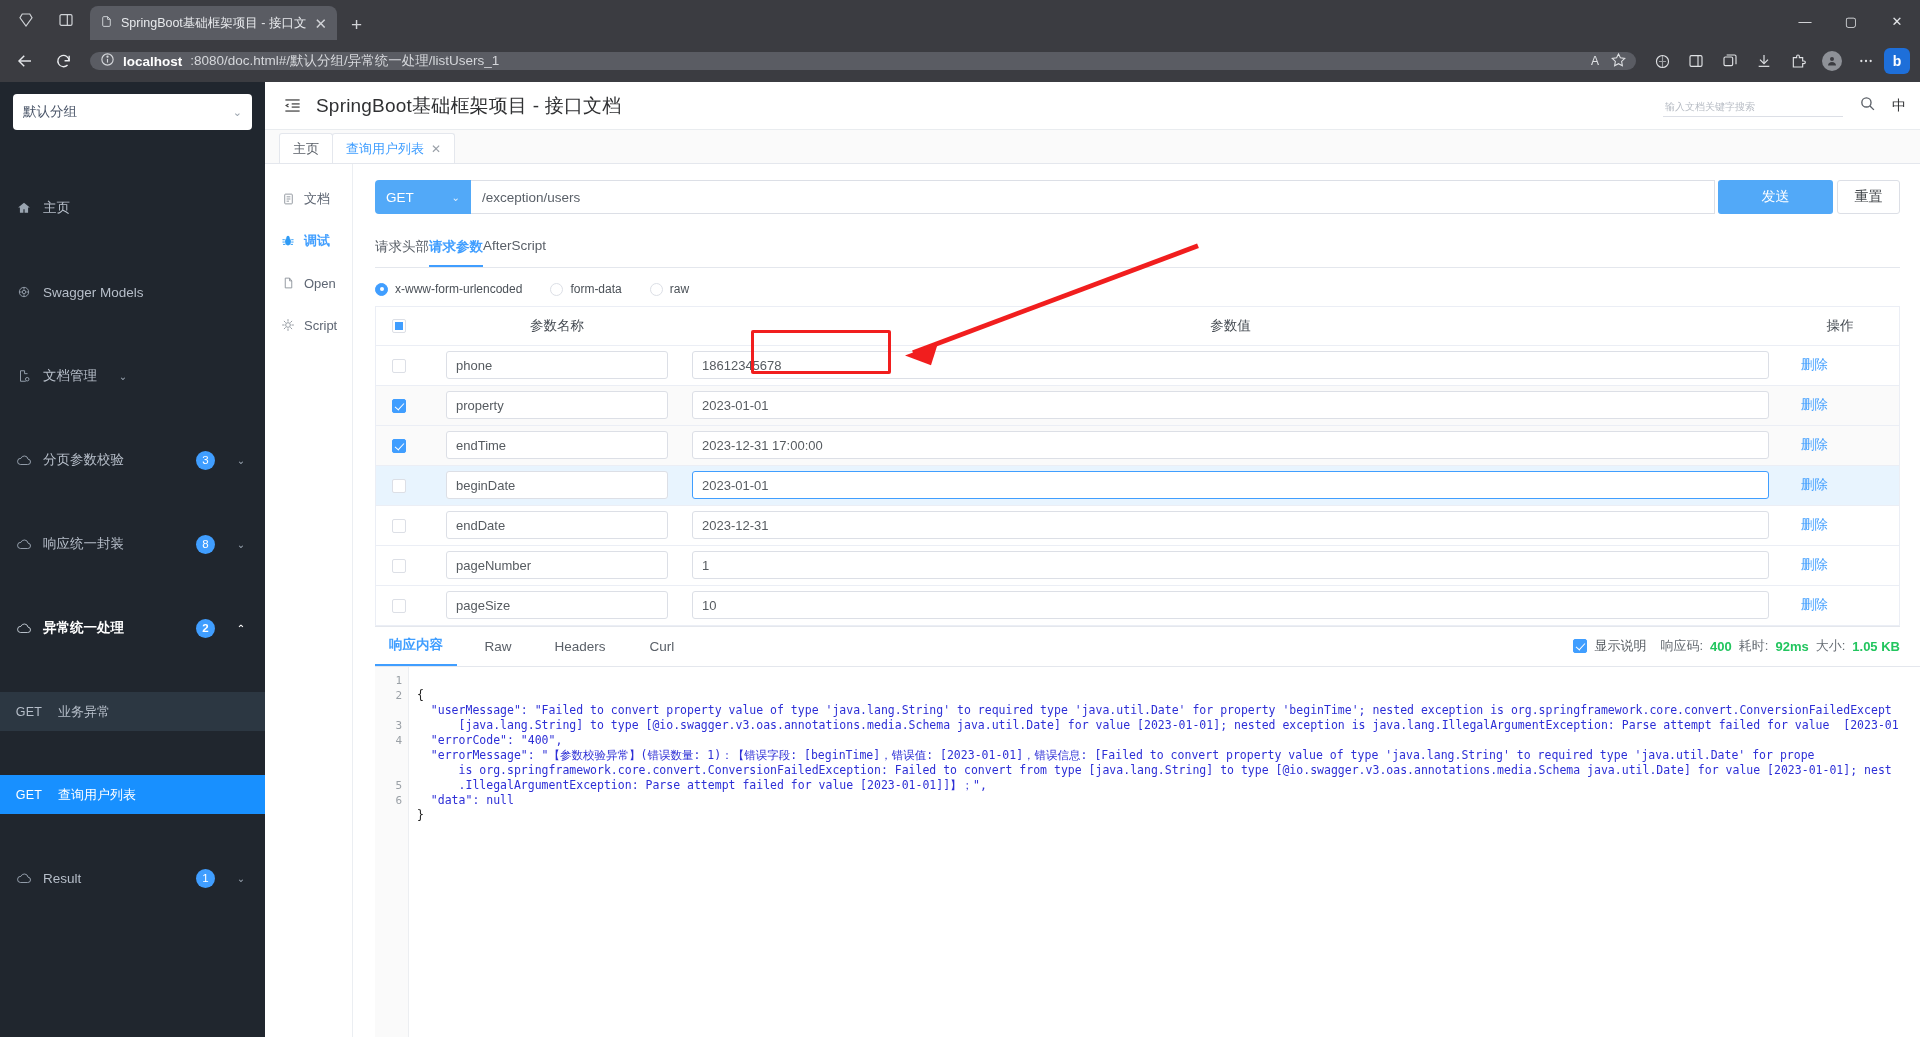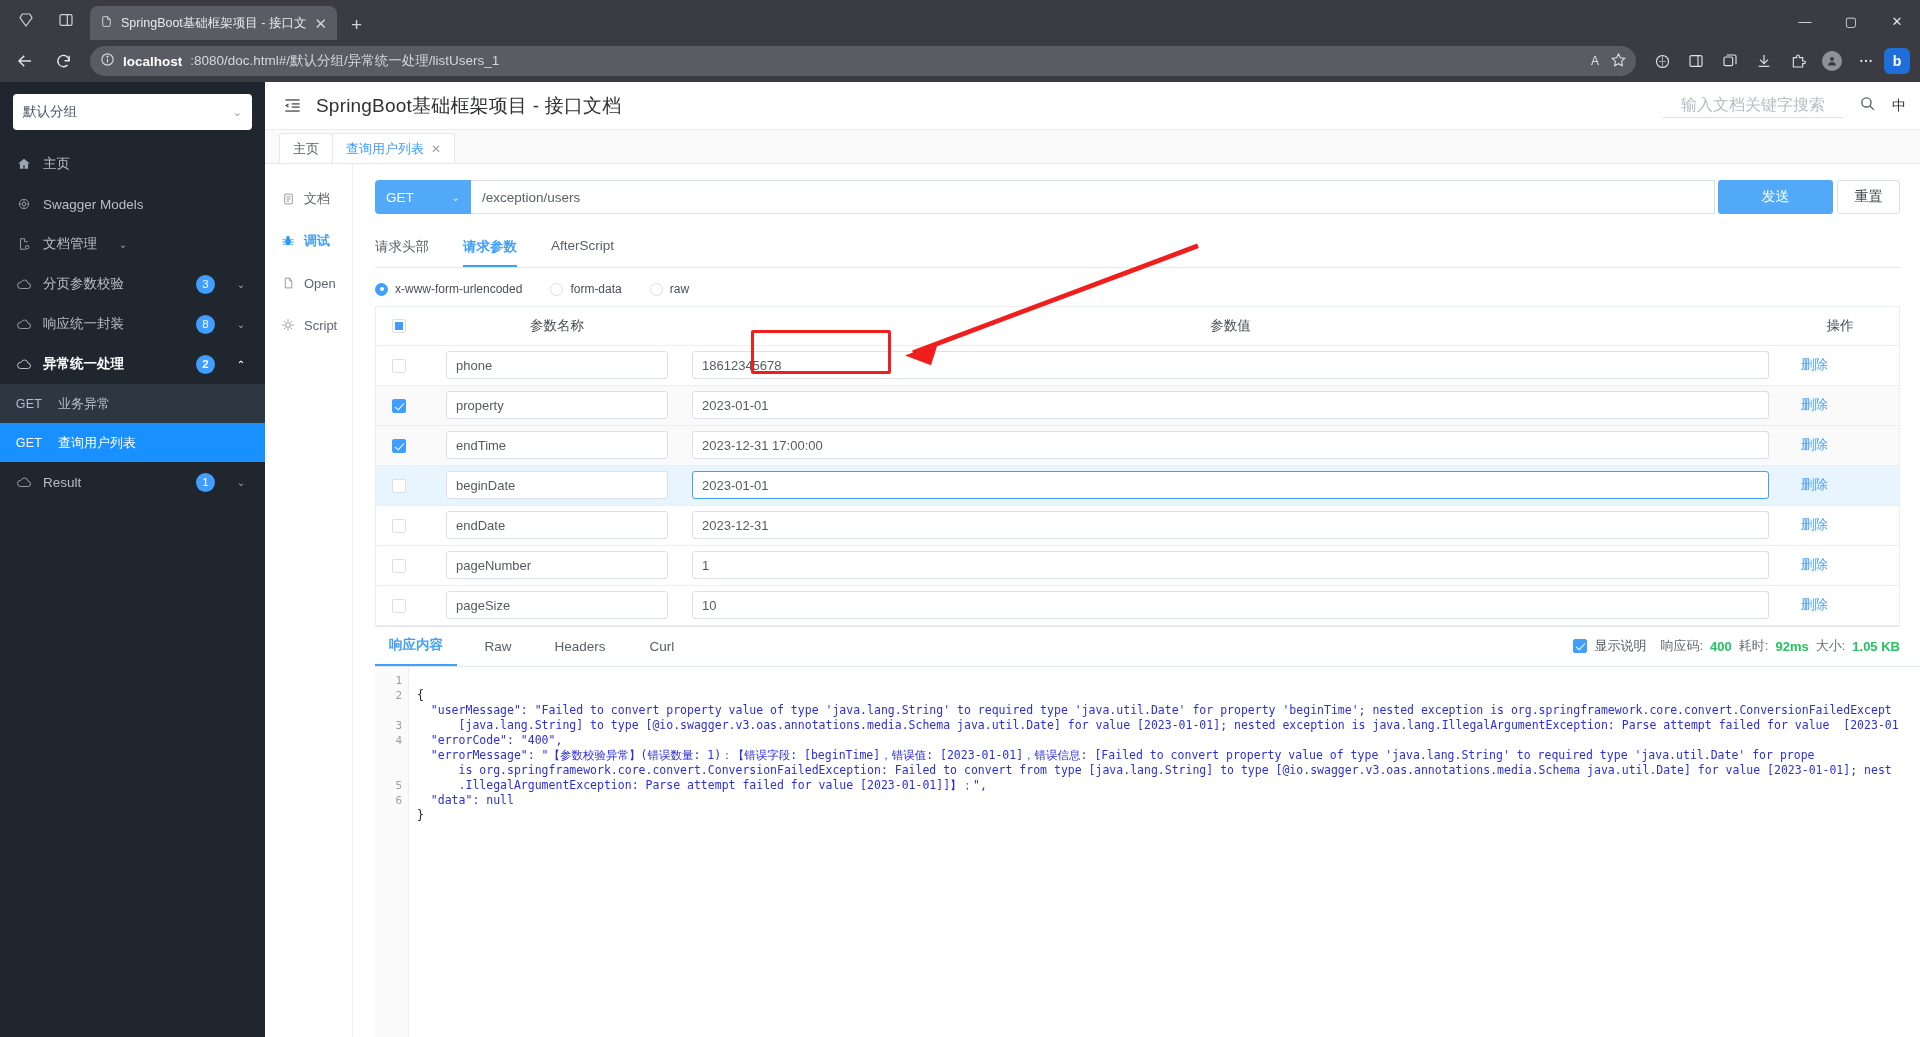--- a/index.html
+++ b/index.html
@@ -26,39 +26,39 @@
   }
   .tab-close, .tab-new { color:#d0d2d6; font-size:15px; line-height:1; }
   .tab-new { margin-left:14px; margin-bottom:6px; font-size:19px; font-weight:300;}
   .win-controls { margin-left:auto; display:flex; align-items:center; gap:0; margin-bottom:4px; }
   .win-btn { width:46px; height:30px; display:flex; align-items:center; justify-content:center;
              color:#e3e5e8; font-size:13px;}
 
   .urlbar-row { height:42px; display:flex; align-items:center; padding:0 10px 0 8px; gap:4px; }
   .nav-btn { width:34px; height:30px; display:flex; align-items:center; justify-content:center; color:#e8eaed; }
   .urlbox {
-    flex:1; height:30px; background:#5a5c63; border-radius:16px;
+    flex:1; height:18px; background:#5a5c63; border-radius:16px;
     display:flex; align-items:center; padding:4px 10px; gap:8px; margin:0 6px;
     color:#e8eaed; font-size:13.5px;
   }
   .urlbox .url-host { color:#fff; font-weight:bold; }
   .urlbox .url-rest { color:#d5d7db; }
   .urlbox-right { margin-left:auto; display:flex; align-items:center; gap:12px; color:#dfe1e4; font-size:13px; }
   .chrome-right { display:flex; align-items:center; gap:2px; }
   .chrome-right .nav-btn { width:32px; }
   .avatar-circle { width:20px; height:20px; border-radius:50%; background:#8e9197;
      display:flex; align-items:center; justify-content:center; }
   .bing-btn { width:26px; height:26px; border-radius:6px; background:#1e6fd9;
      display:flex; align-items:center; justify-content:center; color:#fff;
      font-weight:bold; font-size:14px; }
   .page-wrap { display:flex; width:1920px; height:955px; }
 
   
   #sidebar { width:265px; background:#20262e; flex:0 0 265px;
-    display:flex; flex-direction:column; overflow:hidden; }
+    display:flex; flex-direction:column; overflow:hidden;gap:44px; }
   .group-select {
     margin:12px 13px 14px 13px; height:36px; background:#fff; border-radius:4px;
     display:flex; align-items:center; padding:0 10px; color:#4a5568; font-size:13.5px;
   }
   .group-select .caret { margin-left:auto; color:#9aa3ad; font-size:11px; }
   .nav-item {
     height:40px; display:flex; align-items:center; padding:0 16px; gap:11px;
     color:#b6bec9; font-size:13.5px; position:relative;
   }
   .nav-item .nav-ico { width:16px; display:flex; justify-content:center; color:#9aa5b1; }
@@ -78,22 +78,22 @@
   .api-item .aname { }
 
   
   #main { flex:1; display:flex; flex-direction:column; background:#fff; min-width:0; }
   .app-header { height:48px; display:flex; align-items:center; padding:0 14px 0 18px;
      border-bottom:1px solid #e9ecef; background:#fff; }
   .collapse-ico { color:#444; font-size:19px; margin-right:14px; display:flex; }
   .app-title { font-size:19px; color:#303133; letter-spacing:.2px; }
   .header-right { margin-left:auto; display:flex; align-items:center; gap:16px; }
   .doc-search { width:180px; border-bottom:1px solid #dcdfe6; padding:3px 2px; }
-  .doc-search input { border:0; outline:0; width:100%; font-size:16px; color:#ec4899;
-     font-family:"Liberation Sans", sans-serif;text-align:center; }
+  .doc-search input { border:0; outline:0; width:100%; font-size:10px; color:#ec4899;
+     font-family:"Liberation Sans", sans-serif; }
   .doc-search input::placeholder { color:#b7bcc4; }
   .hdr-ico { color:#5a5f66; font-size:16px; }
   .lang-btn { color:#303133; font-size:14px; }
 
   .tabs-bar { height:34px; display:flex; align-items:flex-end; padding-left:14px;
      border-bottom:1px solid #e4e7ed; background:#fafafa; }
   .doc-tab { height:30px; padding:0 13px; display:flex; align-items:center; gap:7px;
      font-size:13px; background:#fff; border:1px solid #e4e7ed; border-bottom:none;
      border-radius:3px 3px 0 0; color:#5a6068; margin-right:-1px; }
   .doc-tab.act { color:#409eff; }
@@ -115,21 +115,21 @@
      display:flex; align-items:center; padding:0 11px; font-size:13.5px; }
   .method-sel .caret { margin-left:auto; font-size:10px; opacity:.85; }
   .url-input { flex:1; height:34px; border:1px solid #dcdfe6; border-left:none;
      display:flex; align-items:center; padding:0 11px; font-size:13.5px; color:#5a6068; }
   .btn-send { width:115px; height:34px; background:#52a9f8; color:#fff; font-size:14px;
      display:flex; align-items:center; justify-content:center; border-radius:3px; margin-left:3px;}
   .btn-reset { width:63px; height:34px; background:#fff; border:1px solid #dcdfe6;
      color:#414549; font-size:14px; display:flex; align-items:center; justify-content:center;
      border-radius:3px; margin-left:4px; }
 
-  .sub-tabs { display:flex; gap:34px; padding:14px 0 0 22px; border-bottom:1px solid #e4e7ed;
+  .sub-tabs { display:flex; padding:14px 0 0 22px; border-bottom:1px solid #e4e7ed;
      margin:10px 20px 0 22px; padding-left:0; }
   .sub-tab { font-size:13.5px; color:#5a6068; padding-bottom:9px; }
   .sub-tab.act { color:#409eff; font-weight:bold; border-bottom:2px solid #409eff; }
 
   .radio-row { display:flex; align-items:center; gap:8px; padding:14px 0 0 22px; font-size:12px;
      color:#4a5057; }
   .rd { width:13px; height:13px; border-radius:50%; border:1px solid #dcdfe6; display:inline-block;
      position:relative; background:#fff; }
   .rd.on { border-color:#409eff; background:#409eff; }
   .rd.on::after { content:""; position:absolute; left:3.5px; top:3.5px; width:4px; height:4px;

